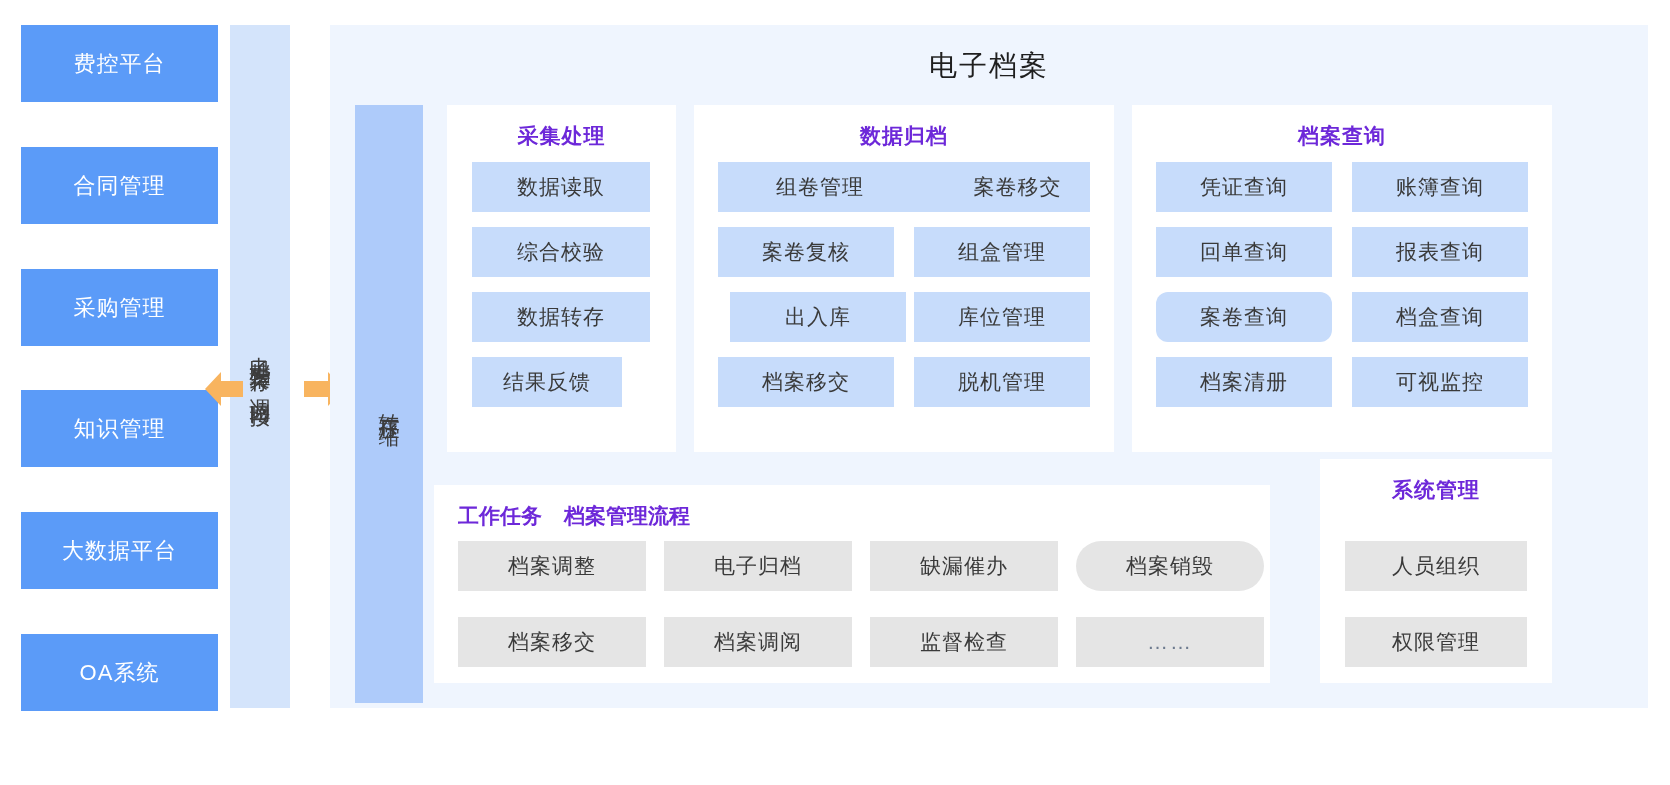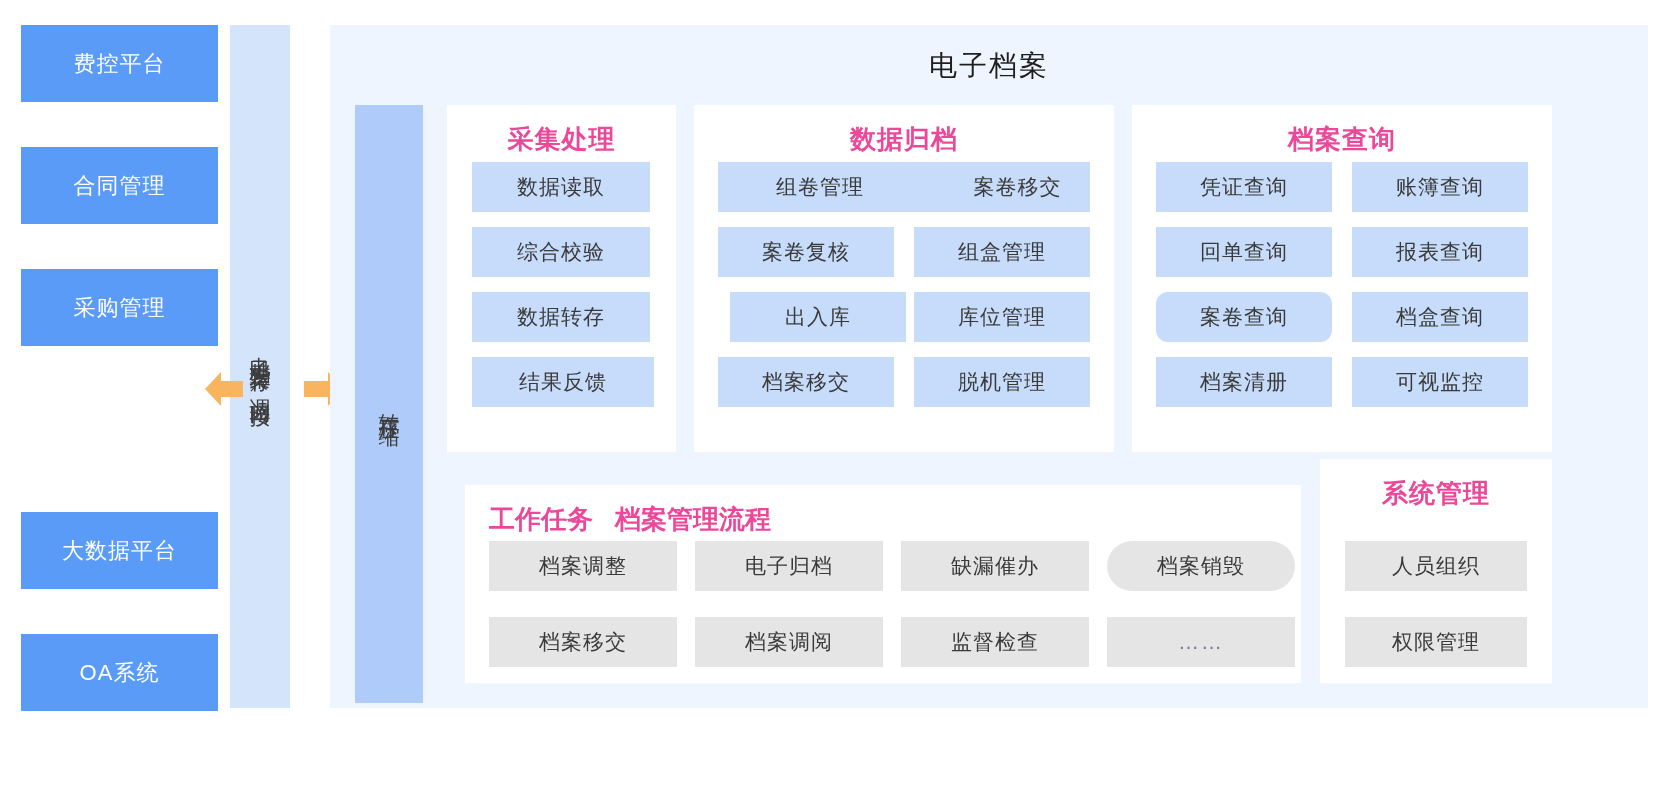--- a/index.html
+++ b/index.html
@@ -59,22 +59,22 @@
 
   
   .card {
     position: absolute;
     background: #ffffff;
   }
   .card-title {
     position: absolute;
     top: 17px; left: 0; width: 100%;
     text-align: center;
-    font-size: 26px; font-weight: bold;
-    color: #ec4899; letter-spacing: 1px;
+    font-size: 21px; font-weight: bold;
+    color: #6d28d9; letter-spacing: 1px;
   }
   .card-title.left-align {
     text-align: left;
     padding-left: 24px;
     letter-spacing: 0;
   }
   .card-title .gap { display: inline-block; width: 22px; }
 
   .chip {
     position: absolute;
@@ -91,20 +91,23 @@
 <div id="root">
 
   <div class="sys-box" style="top:25px;height:77px;">
       <span>费控平台</span>
     </div>
   <div class="sys-box" style="top:147px;height:77px;">
       <span>合同管理</span>
     </div>
   <div class="sys-box" style="top:269px;height:77px;">
       <span>采购管理</span>
+    </div>
+  <div class="sys-box" style="top:390px;height:77px;">
+      <span>知识管理</span>
     </div>
   <div class="sys-box" style="top:512px;height:77px;">
       <span>大数据平台</span>
     </div>
   <div class="sys-box" style="top:634px;height:77px;">
       <span>OA系统</span>
     </div>
 
   <div class="vband" style="left:230px;top:25px;width:60px;height:683px;">
     <div class="vtext">电子档案转存／调阅接口</div>
@@ -127,21 +130,21 @@
 
     <div class="vband vband2" style="left:25px;top:80px;width:68px;height:598px;">
       <div class="vtext">转存压缩</div>
     </div>
 
     <div class="card" style="left:117px;top:80px;width:229px;height:347px;">
       <div class="card-title">采集处理</div>
       <div class="chip" style="left:25px;top:57px;width:178px;height:50px;">数据读取</div>
       <div class="chip" style="left:25px;top:122px;width:178px;height:50px;">综合校验</div>
       <div class="chip" style="left:25px;top:187px;width:178px;height:50px;">数据转存</div>
-      <div class="chip" style="left:25px;top:252px;width:182px;height:50px;">结果反馈</div>
+      <div class="chip" style="left:25px;top:252px;width:150px;height:50px;">结果反馈</div>
     </div>
 
     <div class="card" style="left:364px;top:80px;width:420px;height:347px;">
       <div class="card-title">数据归档</div>
       <div class="chip" style="left:24px;top:57px;width:204px;height:50px;">组卷管理</div>
       <div class="chip" style="left:220px;top:57px;width:176px;height:50px;padding-left:31px;">案卷移交</div>
       <div class="chip" style="left:24px;top:122px;width:176px;height:50px;">案卷复核</div>
       <div class="chip" style="left:220px;top:122px;width:176px;height:50px;">组盒管理</div>
       <div class="chip" style="left:36px;top:187px;width:176px;height:50px;">出入库</div>
       <div class="chip" style="left:220px;top:187px;width:176px;height:50px;">库位管理</div>
@@ -154,21 +157,21 @@
       <div class="chip" style="left:24px;top:57px;width:176px;height:50px;">凭证查询</div>
       <div class="chip" style="left:220px;top:57px;width:176px;height:50px;">账簿查询</div>
       <div class="chip" style="left:24px;top:122px;width:176px;height:50px;">回单查询</div>
       <div class="chip" style="left:220px;top:122px;width:176px;height:50px;">报表查询</div>
       <div class="chip" style="left:24px;top:187px;width:176px;height:50px;border-radius:12px;">案卷查询</div>
       <div class="chip" style="left:220px;top:187px;width:176px;height:50px;">档盒查询</div>
       <div class="chip" style="left:24px;top:252px;width:176px;height:50px;">档案清册</div>
       <div class="chip" style="left:220px;top:252px;width:176px;height:50px;">可视监控</div>
     </div>
 
-    <div class="card" style="left:135px;top:460px;width:836px;height:198px;">
+    <div class="card" style="left:104px;top:460px;width:836px;height:198px;">
       <div class="card-title left-align"><span>工作任务</span><span class="gap"></span><span>档案管理流程</span></div>
       <div class="chip soft" style="left:24px;top:56px;width:188px;height:50px;">档案调整</div>
       <div class="chip soft" style="left:230px;top:56px;width:188px;height:50px;">电子归档</div>
       <div class="chip soft" style="left:436px;top:56px;width:188px;height:50px;">缺漏催办</div>
       <div class="chip soft" style="left:642px;top:56px;width:188px;height:50px;border-radius:25px;">档案销毁</div>
       <div class="chip soft" style="left:24px;top:132px;width:188px;height:50px;">档案移交</div>
       <div class="chip soft" style="left:230px;top:132px;width:188px;height:50px;">档案调阅</div>
       <div class="chip soft" style="left:436px;top:132px;width:188px;height:50px;">监督检查</div>
       <div class="chip soft dots" style="left:642px;top:132px;width:188px;height:50px;">……</div>
     </div>

